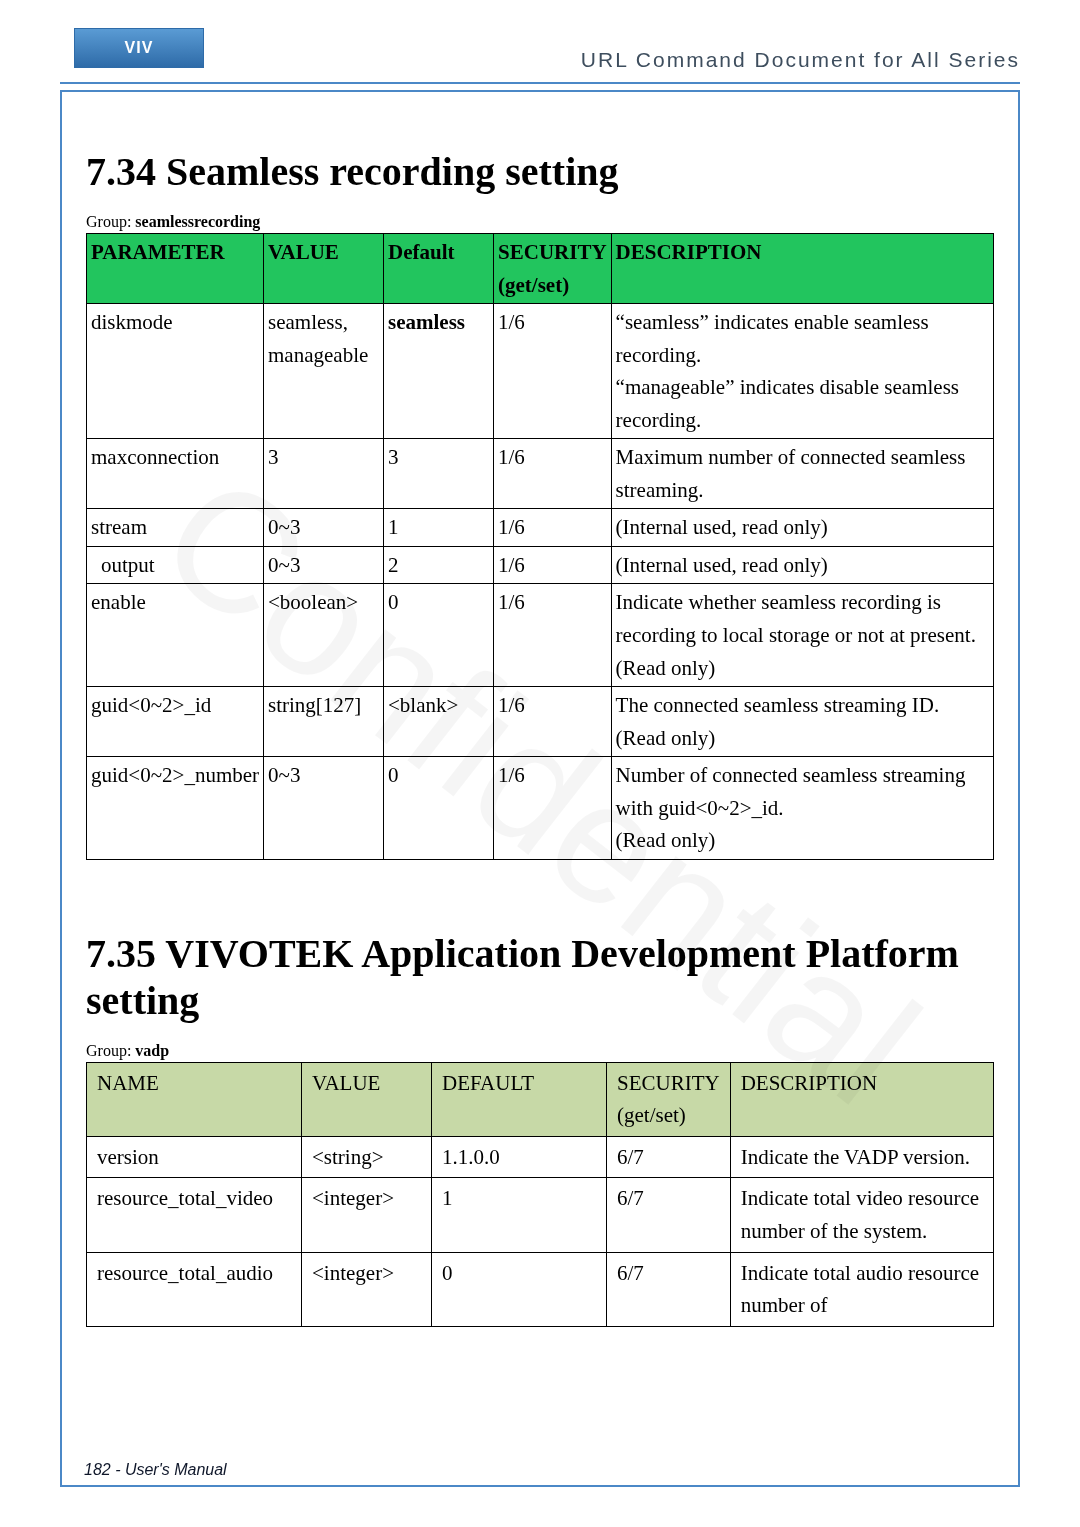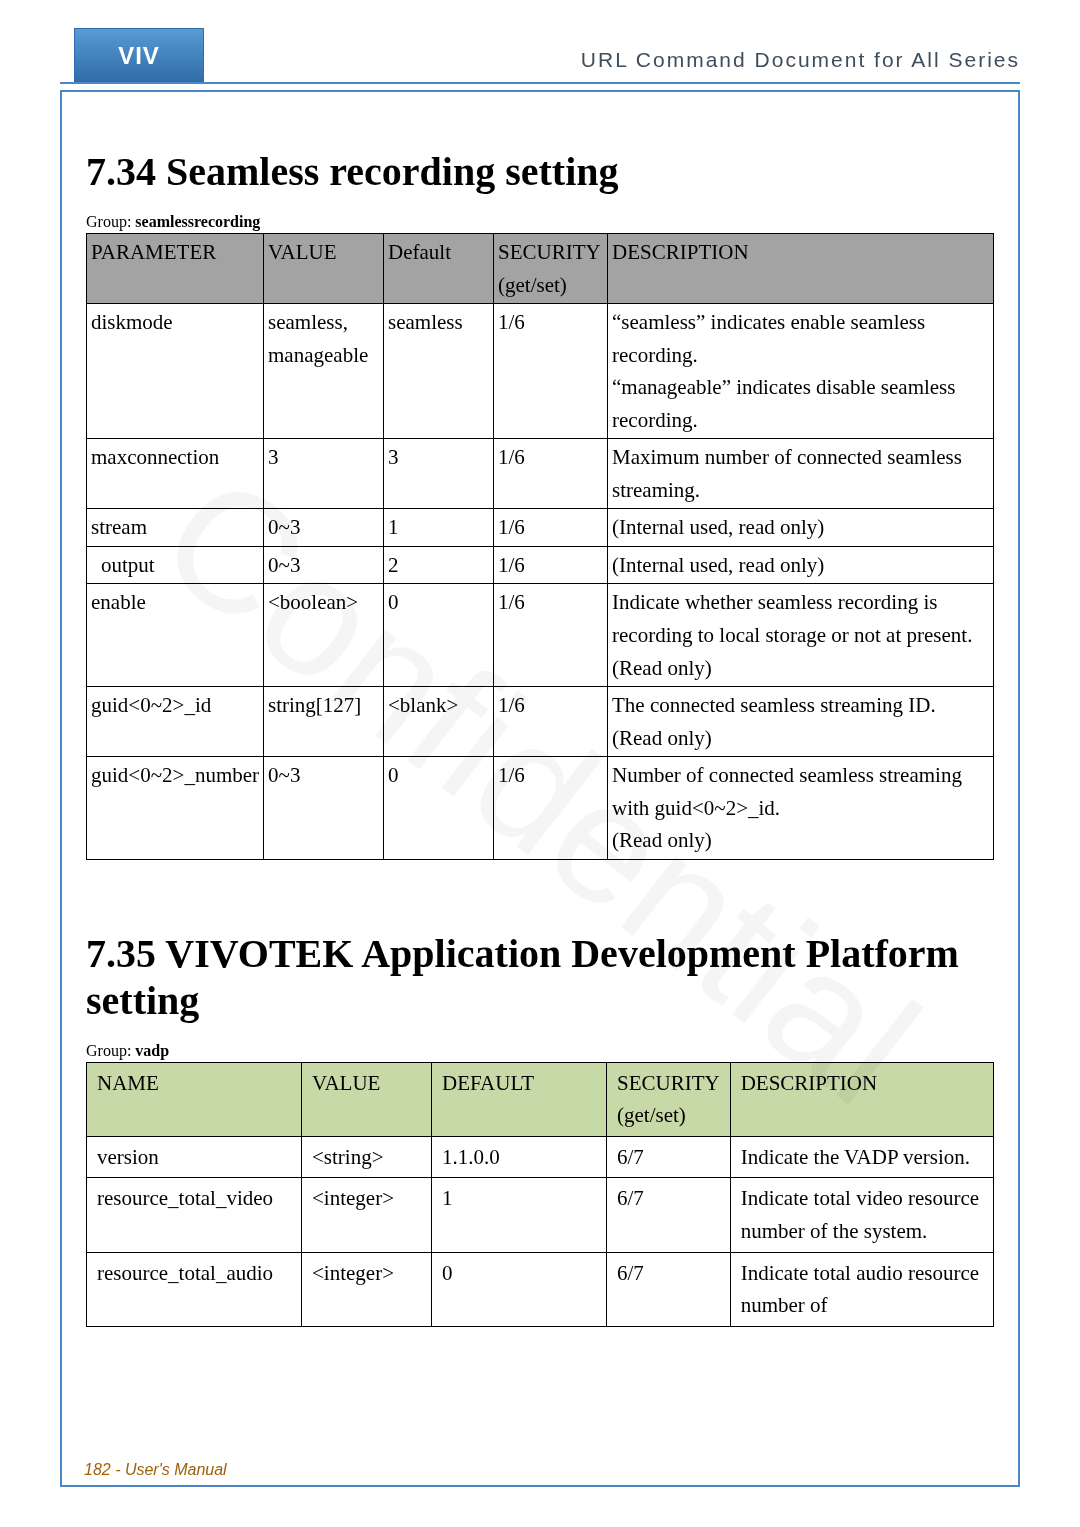--- a/index.html
+++ b/index.html
@@ -13,30 +13,30 @@
   .page {
     width: 1080px;
     height: 1527px;
     position: relative;
   }
   .logo-box {
     position: absolute;
     left: 74px;
     top: 28px;
     width: 130px;
-    height: 56px;
+    height: 40px;
     background: linear-gradient(180deg, #5a9bd4 0%, #2e6ba8 100%);
     border: 1px solid #2e6ba8;
     display: flex;
     align-items: center;
     justify-content: center;
     color: #fff;
     font-family: Arial, sans-serif;
     font-weight: bold;
-    font-size: 24px;
+    font-size: 16px;
     letter-spacing: 1px;
   }
   .header-title {
     position: absolute;
     right: 60px;
     top: 48px;
     color: #3e4e5e;
     font-family: Arial, sans-serif;
     font-size: 21px;
     letter-spacing: 2px;
@@ -90,38 +90,38 @@
     width: 100%;
     font-size: 21px;
   }
   table.spec th, table.spec td {
     border: 1px solid #000;
     padding: 2px 4px;
     text-align: left;
     vertical-align: top;
     line-height: 1.55;
   }
-  table.spec.t1 th { background: #a3a3a3; font-weight: normal; }
+  table.spec.t1 th { background: #22c55e; font-weight: bold; }
   table.spec.t1 col.c1 { width: 170px; }
   table.spec.t1 col.c2 { width: 120px; }
   table.spec.t1 col.c3 { width: 110px; }
   table.spec.t1 col.c4 { width: 114px; }
   table.spec.t2 { margin-top: 2px; }
   table.spec.t2 th { background: #c7d9a7; font-weight: normal; }
   table.spec.t2 th, table.spec.t2 td { padding: 4px 10px; }
   table.spec.t2 col.c1 { width: 215px; }
   table.spec.t2 col.c2 { width: 130px; }
   table.spec.t2 col.c3 { width: 175px; }
   table.spec.t2 col.c4 { width: 120px; }
   .sec-gap { height: 70px; }
   .footer-left {
     position: absolute;
     left: 84px;
     bottom: 48px;
-    color: #a16207;
+    color: #0f172a;
     font-family: Arial, sans-serif;
     font-size: 16px;
     font-style: italic;
   }
   .footer-center {
     position: absolute;
     left: 0; right: 0;
     bottom: 48px;
     text-align: center;
     font-size: 20px;
@@ -165,21 +165,21 @@
           <th>VALUE</th>
           <th>Default</th>
           <th>SECURITY<br>(get/set)</th>
           <th>DESCRIPTION</th>
         </tr>
       </thead>
       <tbody id="t1body">
           <tr>
             <td style="white-space: pre-line;">diskmode</td>
             <td style="white-space: pre-line;">seamless, manageable</td>
-            <td style="white-space: pre-line;">seamless</td>
+            <td style="white-space: pre-line; font-weight: bold;">seamless</td>
             <td style="white-space: pre-line;">1/6</td>
             <td style="white-space: pre-line;">“seamless” indicates enable seamless recording.
 “manageable” indicates disable seamless recording.</td>
           </tr>
           <tr>
             <td style="white-space: pre-line;">maxconnection</td>
             <td style="white-space: pre-line;">3</td>
             <td style="white-space: pre-line;">3</td>
             <td style="white-space: pre-line;">1/6</td>
             <td style="white-space: pre-line;">Maximum number of connected seamless streaming.</td>

